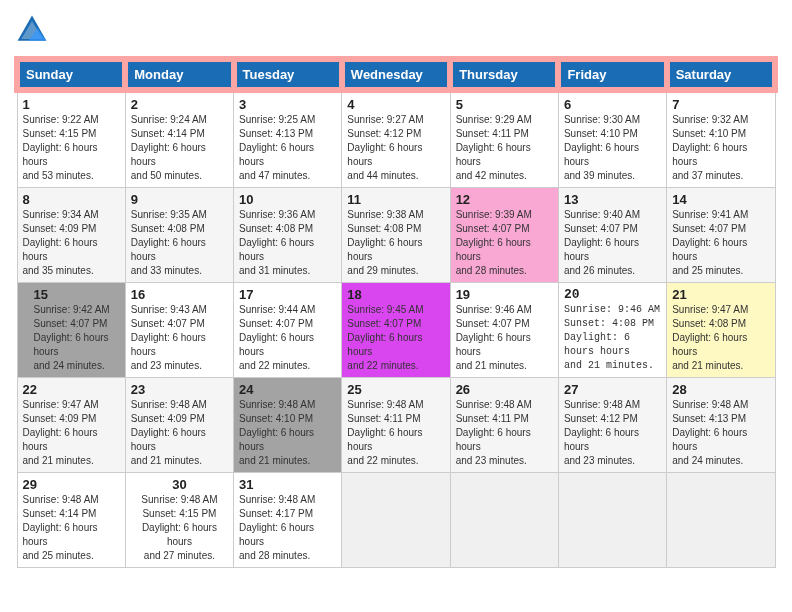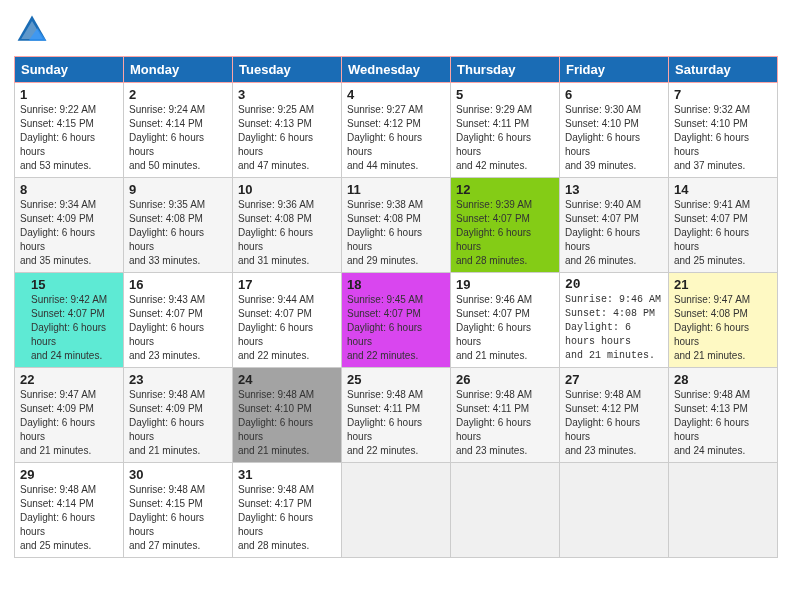--- a/index.html
+++ b/index.html
@@ -59,21 +59,21 @@
       border-collapse: collapse;
       table-layout: fixed;
     }
     .calendar th {
       background-color: #1a6cb5;
       color: #fff;
       font-size: 13px;
       font-weight: bold;
       text-align: left;
       padding: 5px 6px;
-      border: 1px solid #fca5a5;
+      border: 6px solid #fca5a5;
     }
     .calendar td {
       border: 1px solid #ccc;
       vertical-align: top;
       padding: 4px 5px;
       height: 82px;
       background: #fff;
     }
     .calendar tr:nth-child(odd) td {
       background: #f5f5f5;
@@ -139,45 +139,45 @@
           <td style="background: rgb(255, 255, 255);"><span class="day-num">4</span><span class="day-info">Sunrise: 9:27 AM<br>Sunset: 4:12 PM<br>Daylight: 6 hours hours<br>and 44 minutes.</span></td>
           <td style="background: rgb(255, 255, 255);"><span class="day-num">5</span><span class="day-info">Sunrise: 9:29 AM<br>Sunset: 4:11 PM<br>Daylight: 6 hours hours<br>and 42 minutes.</span></td>
           <td style="background: rgb(255, 255, 255);"><span class="day-num">6</span><span class="day-info">Sunrise: 9:30 AM<br>Sunset: 4:10 PM<br>Daylight: 6 hours hours<br>and 39 minutes.</span></td>
           <td style="background: rgb(255, 255, 255);"><span class="day-num">7</span><span class="day-info">Sunrise: 9:32 AM<br>Sunset: 4:10 PM<br>Daylight: 6 hours hours<br>and 37 minutes.</span></td>
         </tr>
         <tr>
           <td style="background: rgb(245, 245, 245);"><span class="day-num">8</span><span class="day-info">Sunrise: 9:34 AM<br>Sunset: 4:09 PM<br>Daylight: 6 hours hours<br>and 35 minutes.</span></td>
           <td style="background: rgb(245, 245, 245);"><span class="day-num">9</span><span class="day-info">Sunrise: 9:35 AM<br>Sunset: 4:08 PM<br>Daylight: 6 hours hours<br>and 33 minutes.</span></td>
           <td style="background: rgb(245, 245, 245);"><span class="day-num">10</span><span class="day-info">Sunrise: 9:36 AM<br>Sunset: 4:08 PM<br>Daylight: 6 hours hours<br>and 31 minutes.</span></td>
           <td style="background: rgb(245, 245, 245);"><span class="day-num">11</span><span class="day-info">Sunrise: 9:38 AM<br>Sunset: 4:08 PM<br>Daylight: 6 hours hours<br>and 29 minutes.</span></td>
-          <td style="background: #84cc16;"><span class="day-num">12</span><span class="day-info">Sunrise: 9:39 AM<br>Sunset: 4:07 PM<br>Daylight: 6 hours hours<br>and 28 minutes.</span></td>
+          <td style="background: #f9a8d4;"><span class="day-num">12</span><span class="day-info">Sunrise: 9:39 AM<br>Sunset: 4:07 PM<br>Daylight: 6 hours hours<br>and 28 minutes.</span></td>
           <td style="background: rgb(245, 245, 245);"><span class="day-num">13</span><span class="day-info">Sunrise: 9:40 AM<br>Sunset: 4:07 PM<br>Daylight: 6 hours hours<br>and 26 minutes.</span></td>
           <td style="background: rgb(245, 245, 245);"><span class="day-num">14</span><span class="day-info">Sunrise: 9:41 AM<br>Sunset: 4:07 PM<br>Daylight: 6 hours hours<br>and 25 minutes.</span></td>
         </tr>
         <tr>
-          <td style="background: #5eead4; padding-left: 16px;"><span class="day-num">15</span><span class="day-info">Sunrise: 9:42 AM<br>Sunset: 4:07 PM<br>Daylight: 6 hours hours<br>and 24 minutes.</span></td>
+          <td style="background: #a3a3a3; padding-left: 16px;"><span class="day-num">15</span><span class="day-info">Sunrise: 9:42 AM<br>Sunset: 4:07 PM<br>Daylight: 6 hours hours<br>and 24 minutes.</span></td>
           <td style="background: rgb(255, 255, 255);"><span class="day-num">16</span><span class="day-info">Sunrise: 9:43 AM<br>Sunset: 4:07 PM<br>Daylight: 6 hours hours<br>and 23 minutes.</span></td>
           <td style="background: rgb(255, 255, 255);"><span class="day-num">17</span><span class="day-info">Sunrise: 9:44 AM<br>Sunset: 4:07 PM<br>Daylight: 6 hours hours<br>and 22 minutes.</span></td>
           <td style="background: #d946ef;"><span class="day-num">18</span><span class="day-info">Sunrise: 9:45 AM<br>Sunset: 4:07 PM<br>Daylight: 6 hours hours<br>and 22 minutes.</span></td>
           <td style="background: rgb(255, 255, 255);"><span class="day-num">19</span><span class="day-info">Sunrise: 9:46 AM<br>Sunset: 4:07 PM<br>Daylight: 6 hours hours<br>and 21 minutes.</span></td>
           <td style="background: rgb(255, 255, 255); font-family: Liberation Mono, monospace;"><span class="day-num">20</span><span class="day-info">Sunrise: 9:46 AM<br>Sunset: 4:08 PM<br>Daylight: 6 hours hours<br>and 21 minutes.</span></td>
           <td style="background: #fef9c3;"><span class="day-num">21</span><span class="day-info">Sunrise: 9:47 AM<br>Sunset: 4:08 PM<br>Daylight: 6 hours hours<br>and 21 minutes.</span></td>
         </tr>
         <tr>
           <td style="background: rgb(245, 245, 245);"><span class="day-num">22</span><span class="day-info">Sunrise: 9:47 AM<br>Sunset: 4:09 PM<br>Daylight: 6 hours hours<br>and 21 minutes.</span></td>
           <td style="background: rgb(245, 245, 245); margin-top: 44px;"><span class="day-num">23</span><span class="day-info">Sunrise: 9:48 AM<br>Sunset: 4:09 PM<br>Daylight: 6 hours hours<br>and 21 minutes.</span></td>
           <td style="background: #a3a3a3;"><span class="day-num">24</span><span class="day-info">Sunrise: 9:48 AM<br>Sunset: 4:10 PM<br>Daylight: 6 hours hours<br>and 21 minutes.</span></td>
           <td style="background: rgb(245, 245, 245);"><span class="day-num">25</span><span class="day-info">Sunrise: 9:48 AM<br>Sunset: 4:11 PM<br>Daylight: 6 hours hours<br>and 22 minutes.</span></td>
           <td style="background: rgb(245, 245, 245);"><span class="day-num">26</span><span class="day-info">Sunrise: 9:48 AM<br>Sunset: 4:11 PM<br>Daylight: 6 hours hours<br>and 23 minutes.</span></td>
           <td style="background: rgb(245, 245, 245);"><span class="day-num">27</span><span class="day-info">Sunrise: 9:48 AM<br>Sunset: 4:12 PM<br>Daylight: 6 hours hours<br>and 23 minutes.</span></td>
           <td style="background: rgb(245, 245, 245);"><span class="day-num">28</span><span class="day-info">Sunrise: 9:48 AM<br>Sunset: 4:13 PM<br>Daylight: 6 hours hours<br>and 24 minutes.</span></td>
         </tr>
         <tr>
           <td style="background: rgb(255, 255, 255); margin-left: 28px;"><span class="day-num">29</span><span class="day-info">Sunrise: 9:48 AM<br>Sunset: 4:14 PM<br>Daylight: 6 hours hours<br>and 25 minutes.</span></td>
-          <td style="background: rgb(255, 255, 255);"><span class="day-num">30</span><span class="day-info">Sunrise: 9:48 AM<br>Sunset: 4:15 PM<br>Daylight: 6 hours hours<br>and 27 minutes.</span></td>
+          <td style="background: rgb(255, 255, 255); text-align: center;"><span class="day-num">30</span><span class="day-info">Sunrise: 9:48 AM<br>Sunset: 4:15 PM<br>Daylight: 6 hours hours<br>and 27 minutes.</span></td>
           <td style="background: rgb(255, 255, 255);"><span class="day-num">31</span><span class="day-info">Sunrise: 9:48 AM<br>Sunset: 4:17 PM<br>Daylight: 6 hours hours<br>and 28 minutes.</span></td>
           <td class="empty-cell" style="background: rgb(240, 240, 240);"></td>
           <td class="empty-cell" style="background: rgb(240, 240, 240);"></td>
           <td class="empty-cell" style="background: rgb(240, 240, 240);"></td>
           <td class="empty-cell" style="background: rgb(240, 240, 240);"></td>
         </tr>
       </tbody>
   </table>
 </div>
 

